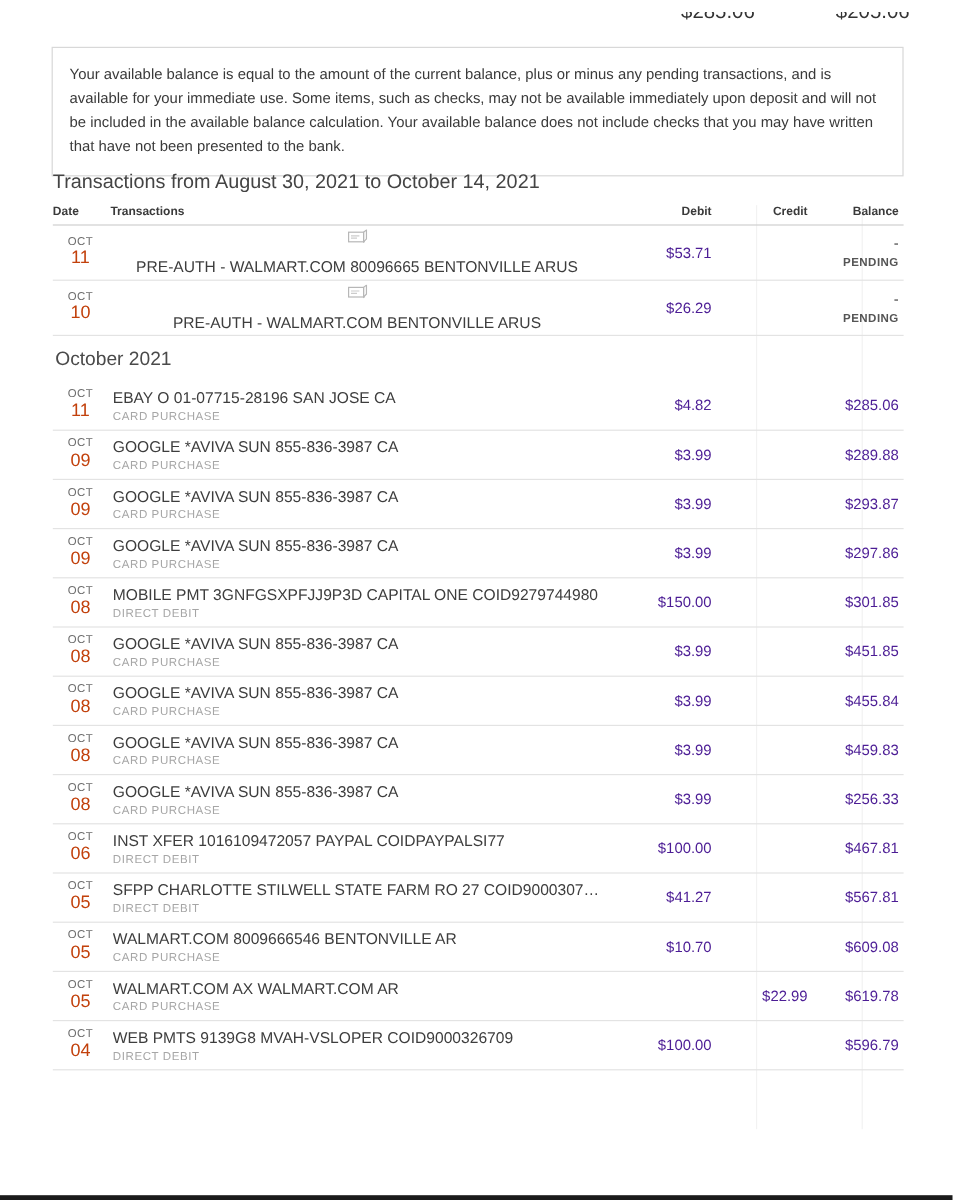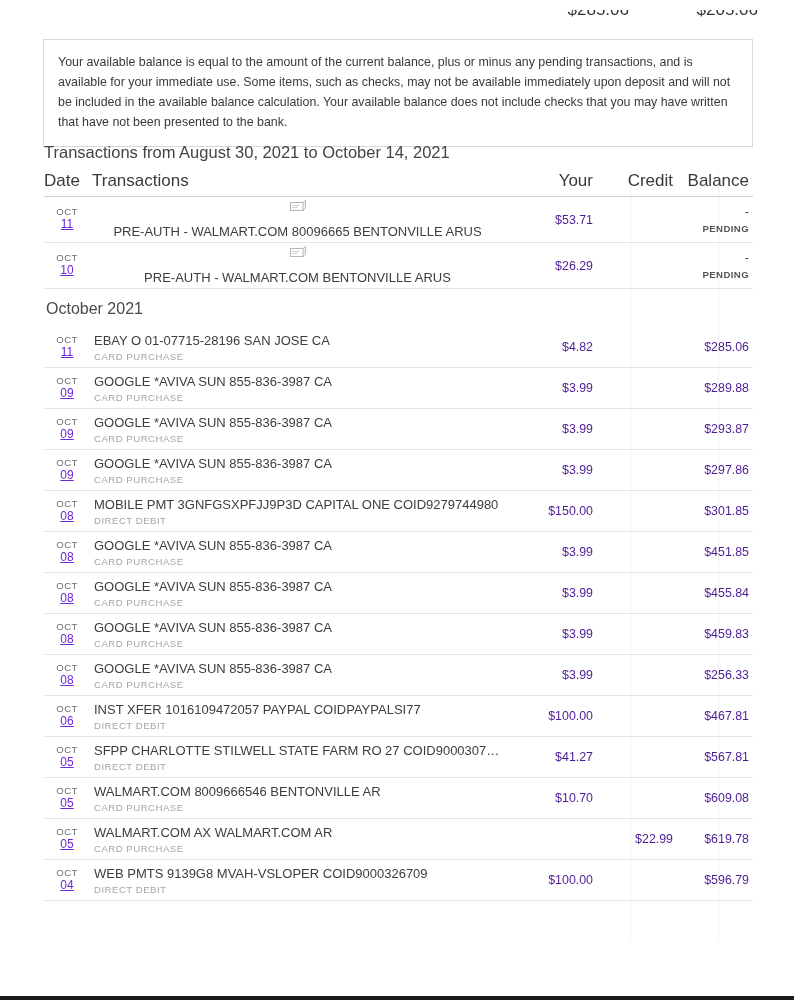--- a/index.html
+++ b/index.html
@@ -70,22 +70,22 @@
     position: absolute;
     left: 44px;
     top: 161px;
     width: 709px;
   }
   .thead {
     display: flex;
     align-items: flex-end;
     border-bottom: 1px solid #cfcfcf;
     padding-bottom: 5px;
-    font-size: 17px;
-    font-weight: normal;
+    font-size: 10px;
+    font-weight: bold;
     color: #3a3a3a;
   }
   .col-date   { width: 46px; flex: 0 0 46px; }
   .col-desc   { flex: 1 1 auto; padding-left: 2px; }
   .col-debit  { width: 92px; flex: 0 0 92px; text-align: right; }
   .col-credit { width: 80px; flex: 0 0 80px; text-align: right; }
   .col-bal    { width: 80px; flex: 0 0 80px; text-align: right; padding-right: 4px;}
 
   .group-title {
     font-size: 16px;
@@ -110,23 +110,22 @@
     line-height: 1.12;
   }
   .date-mon {
     display: block;
     font-size: 9.5px;
     color: #6d6d6d;
     letter-spacing: .4px;
   }
   .date-day {
     display: block;
-    font-size: 12px;
-    color: #6d28d9;
-    text-decoration: underline;
+    font-size: 15px;
+    color: #c2410c;
   }
 
   .desc-cell {
     flex: 1 1 auto;
     padding-left: 4px;
     min-width: 0;
   }
   .desc-main {
     font-size: 13px;
     color: #3d3d3d;
@@ -220,21 +219,21 @@
 
   <div class="range-title">Transactions from August 30, 2021 to October 14, 2021</div>
 
   <div class="vsep" style="left:630px;"></div>
   <div class="vsep" style="left:718px;"></div>
 
   <div class="table">
     <div class="thead">
       <div class="col-date">Date</div>
       <div class="col-desc">Transactions</div>
-      <div class="col-debit">Your</div>
+      <div class="col-debit">Debit</div>
       <div class="col-credit">Credit</div>
       <div class="col-bal">Balance</div>
     </div>
     <div id="groups-container">
         <div class="row pending-row">
           <div class="date-cell">
             <span class="date-mon">OCT</span>
             <span class="date-day">11</span>
           </div>
           <div class="desc-cell">

